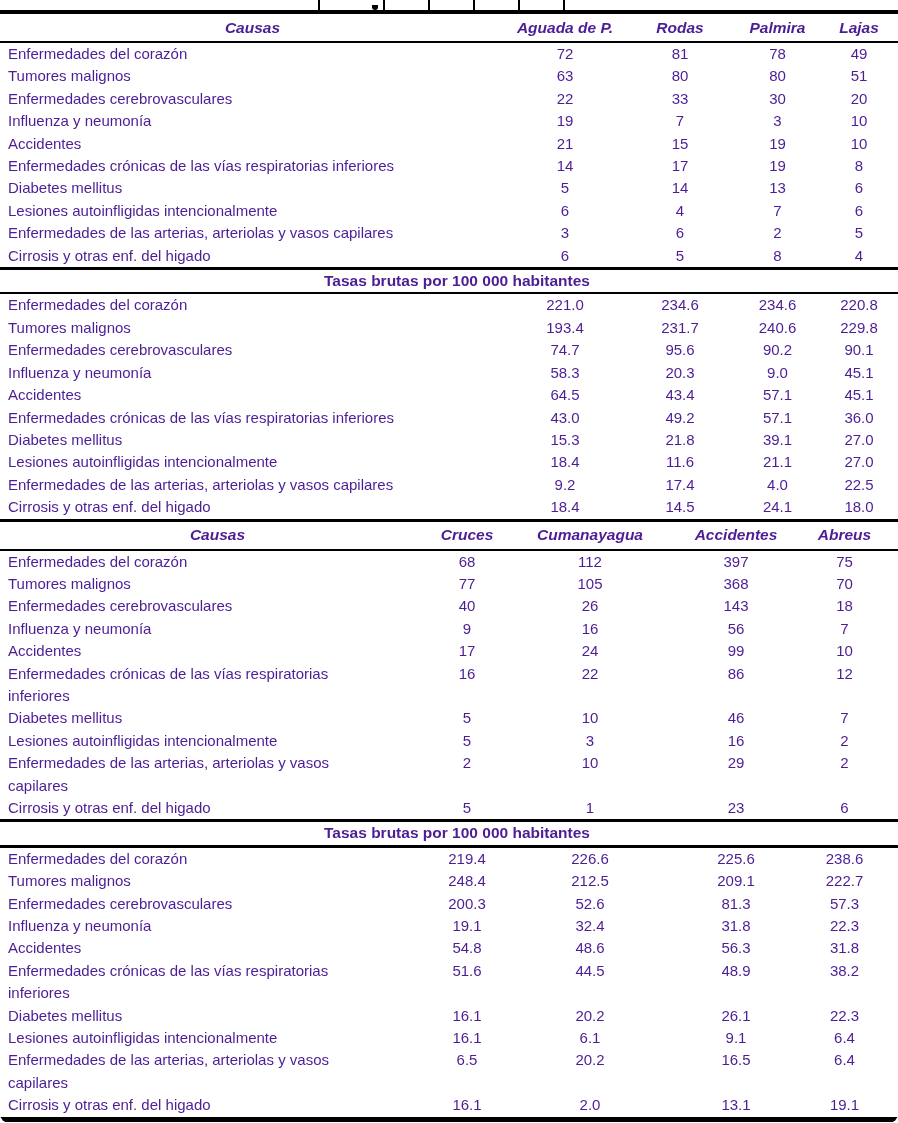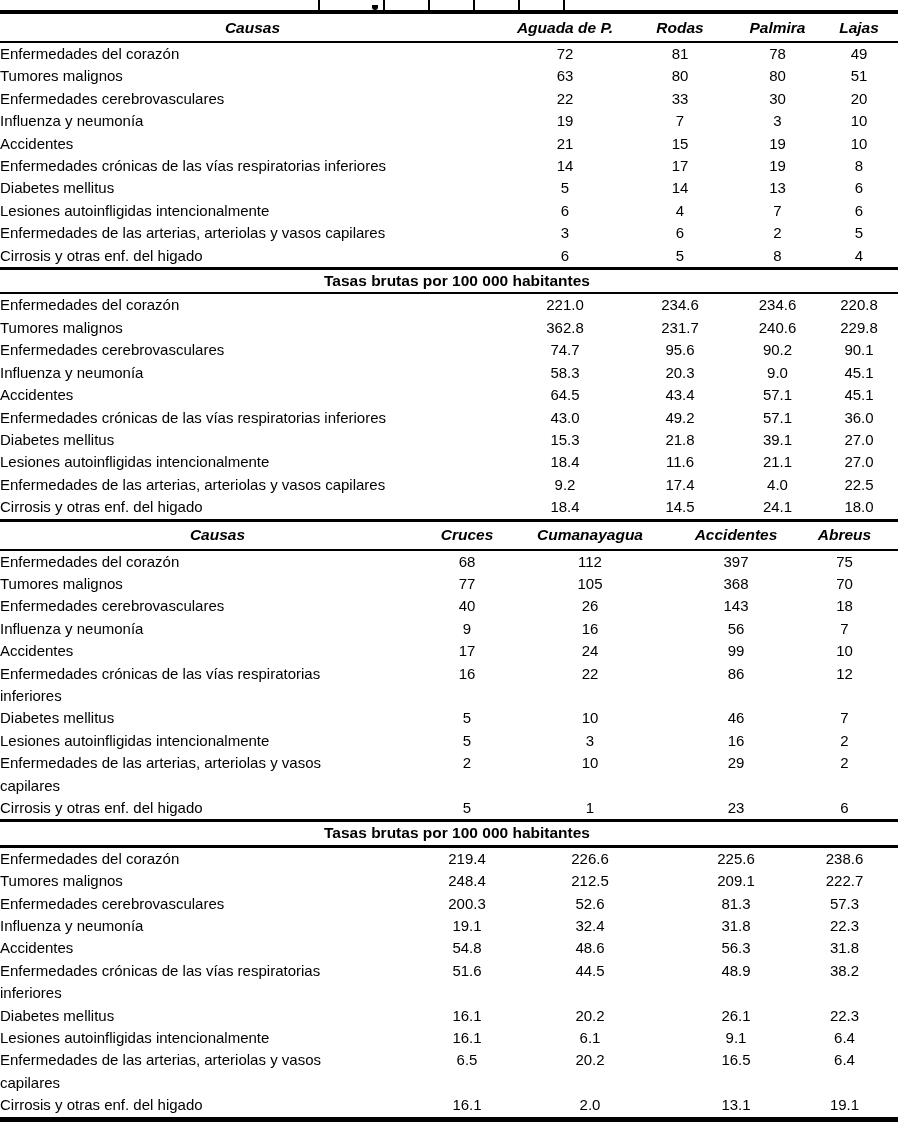--- a/index.html
+++ b/index.html
@@ -2,22 +2,23 @@
 <html><head>
 <meta charset="utf-8">
 <style>
   html, body { margin: 0; padding: 0; background: #ffffff; }
   .page {
     position: relative;
     width: 898px;
     height: 1123px;
     background: #ffffff;
     font-family: "Liberation Sans", sans-serif;
-    color: #000000;
+    color: #4c1d95;
     overflow: hidden;
+    border-radius: 9px;
   }
   
   .top-remnant { position: relative; height: 10px; background: #ffffff; }
   .tick { position: absolute; top: 0; width: 2px; height: 10px; background: #000; }
   .blob { position: absolute; top: 5px; left: 372px; width: 6px; height: 5px; background: #000; border-radius: 0 0 3px 3px; }
 
   table { border-collapse: collapse; width: 898px; table-layout: fixed; }
   #table1 { border-top: 4px solid #000; border-bottom: 3px solid #000; }
   #table2 { border-bottom: 5px solid #000; }
 
@@ -30,21 +31,21 @@
     text-align: center;
     vertical-align: middle;
     border-bottom: 2px solid #000;
   }
   td {
     font-size: 15px;
     line-height: 22.4px;
     padding: 0;
     vertical-align: top;
   }
-  td.label { padding-left: 0; white-space: pre-line; }
+  td.label { padding-left: 8px; white-space: pre-line; }
   td.num { text-align: center; }
 
   tr.section td {
     font-weight: bold;
     font-size: 15.5px;
     text-align: center;
     line-height: 22.4px;
     border-top: 3px solid #000;
     border-bottom: 2px solid #000;
     padding-left: 16px;
@@ -164,21 +165,21 @@
     <tbody id="t0s1">
         <tr>
           <td class="label">Enfermedades del corazón</td>
           <td class="num">221.0</td>
           <td class="num">234.6</td>
           <td class="num">234.6</td>
           <td class="num">220.8</td>
         </tr>
         <tr>
           <td class="label">Tumores malignos</td>
-          <td class="num">362.8</td>
+          <td class="num">193.4</td>
           <td class="num">231.7</td>
           <td class="num">240.6</td>
           <td class="num">229.8</td>
         </tr>
         <tr>
           <td class="label">Enfermedades cerebrovasculares</td>
           <td class="num">74.7</td>
           <td class="num">95.6</td>
           <td class="num">90.2</td>
           <td class="num">90.1</td>

